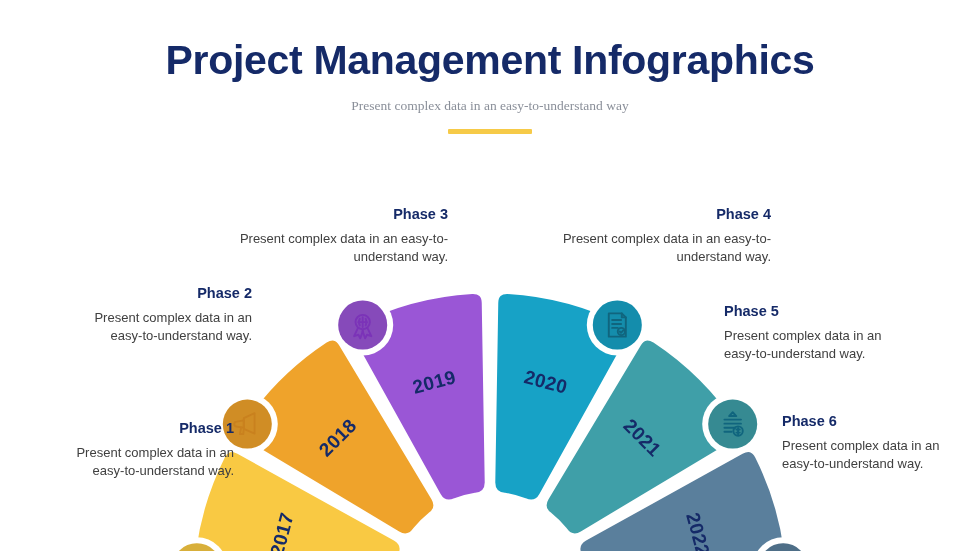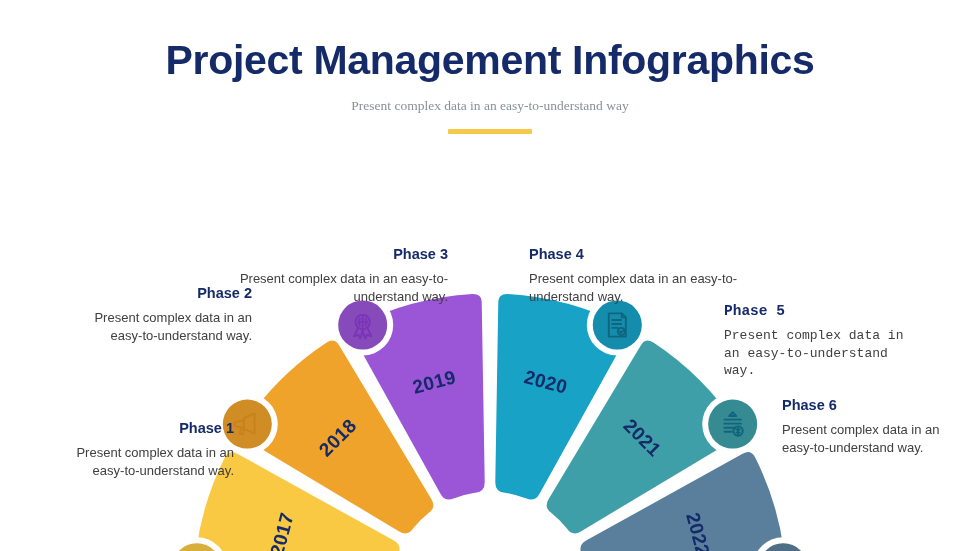--- a/index.html
+++ b/index.html
@@ -76,21 +76,21 @@
 
   .badge-ring { fill: #ffffff; }
 
   .icon-glyph { fill: none; stroke-width: 1.7; stroke-linecap: round; stroke-linejoin: round; }
 
   
   .phase {
     position: absolute;
     width: 186px;
   }
-  .phase.wide { width: 242px; margin-top: 40px; }
+  .phase.wide { width: 242px; }
 
   .phase-title {
     font-size: 14.5px;
     font-weight: bold;
     color: #152a68;
     line-height: 1.25;
     margin-bottom: 7px;
   }
 
   .phase-desc {
@@ -99,23 +99,23 @@
     line-height: 1.35;
   }
 
   .align-right { text-align: right; }
   .align-left  { text-align: left; }
 
   
   #phase-1 { left: 48px;  top: 412px; margin-top: 7px; }
   #phase-2 { left: 66px;  top: 284px; }
   #phase-3 { left: 206px; top: 205px; }
-  #phase-4 { left: 529px; top: 205px; }
-  #phase-5 { left: 724px; top: 302px; font-family: Liberation Mono, monospace; }
-  #phase-6 { left: 782px; top: 396px; }
+  #phase-4 { left: 529px; top: 205px; text-align: right; }
+  #phase-5 { left: 724px; top: 302px; }
+  #phase-6 { left: 782px; top: 412px; }
 </style>
 </head>
 <body>
 
 <div id="slide">
 
   <div class="header">
     <div class="title">Project Management Infographics</div>
     <div class="subtitle">Present complex data in an easy-to-understand way</div>
     <div class="rule"></div>

